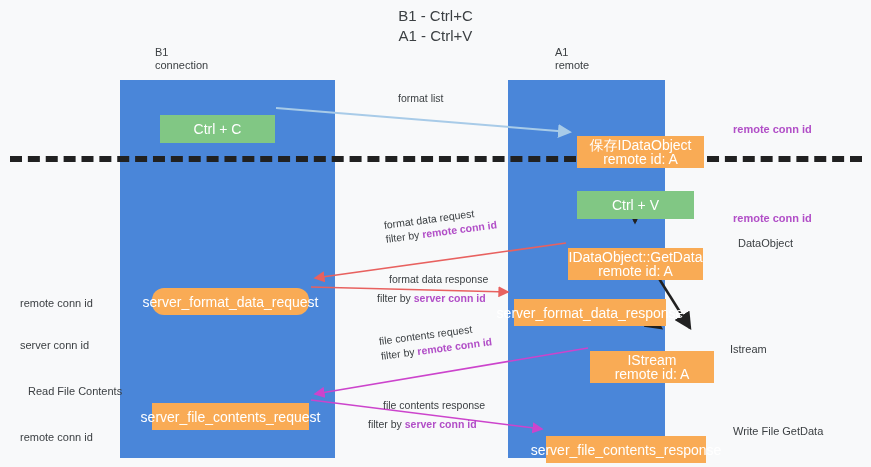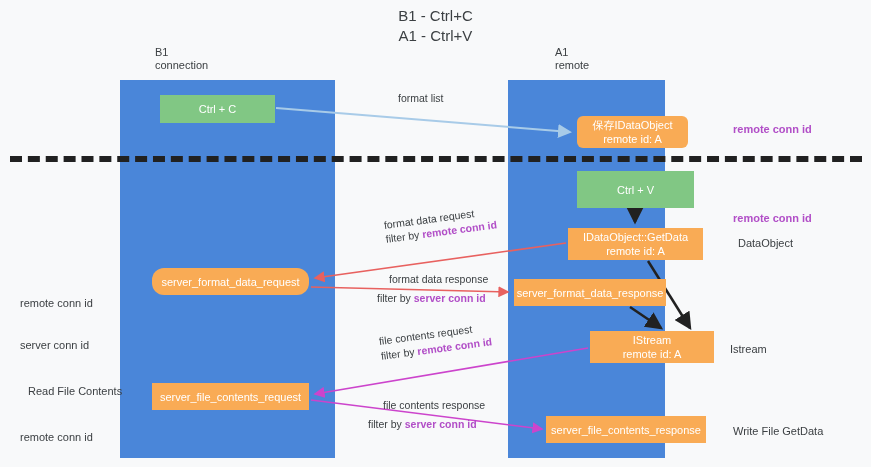--- a/index.html
+++ b/index.html
@@ -48,33 +48,34 @@
   }
 
   
   .box{
     position:absolute;
     display:flex;
     flex-direction:column;
     align-items:center;
     justify-content:center;
     color:#ffffff;
-    font-size:11px;
+    font-size:14px;
     line-height:14px;
     text-align:center;
     box-sizing:border-box;
     padding:2px 15px;
     white-space:pre;
+    margin-top:20px;
   }
   .box.green{background:#81c784;}
   .box.orange{background:#f9ab55;}
 
   #box-ctrlc{left:160px;top:95px;width:115px;height:28px;}
-  #box-save{left:577px;top:116px;width:111px;height:32px;border-radius:6px;}
-  #box-ctrlv{left:577px;top:171px;width:117px;height:37px;}
+  #box-save{left:577px;top:116px;width:127px;height:32px;}
+  #box-ctrlv{left:577px;top:171px;width:117px;height:28px;}
   #box-getdata{left:568px;top:228px;width:135px;height:32px;}
   #box-sfdreq{left:152px;top:268px;width:157px;height:27px;border-radius:12px;}
   #box-sfdresp{left:514px;top:279px;width:152px;height:27px;}
   #box-istream{left:590px;top:331px;width:124px;height:32px;}
   #box-sfcreq{left:152px;top:383px;width:157px;height:27px;}
   #box-sfcresp{left:546px;top:416px;width:160px;height:27px;}
 
   
   .annot{
     position:absolute;

